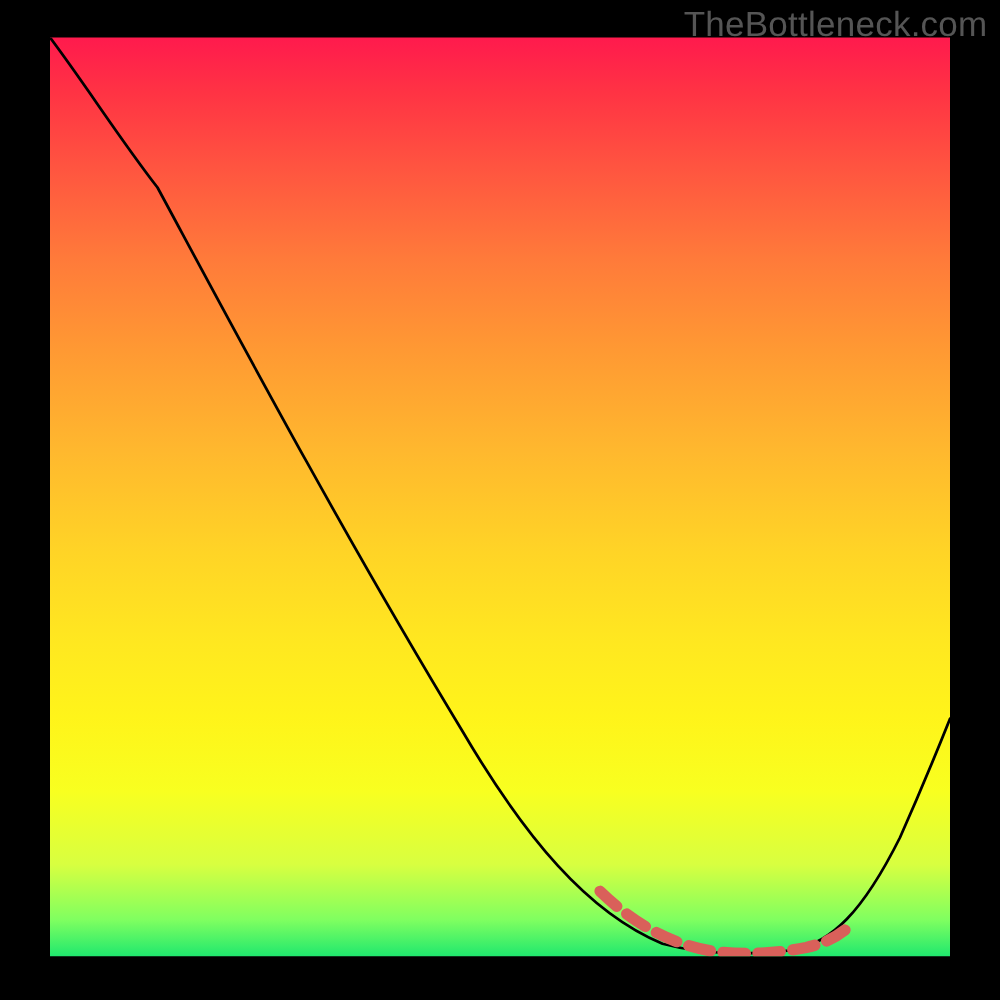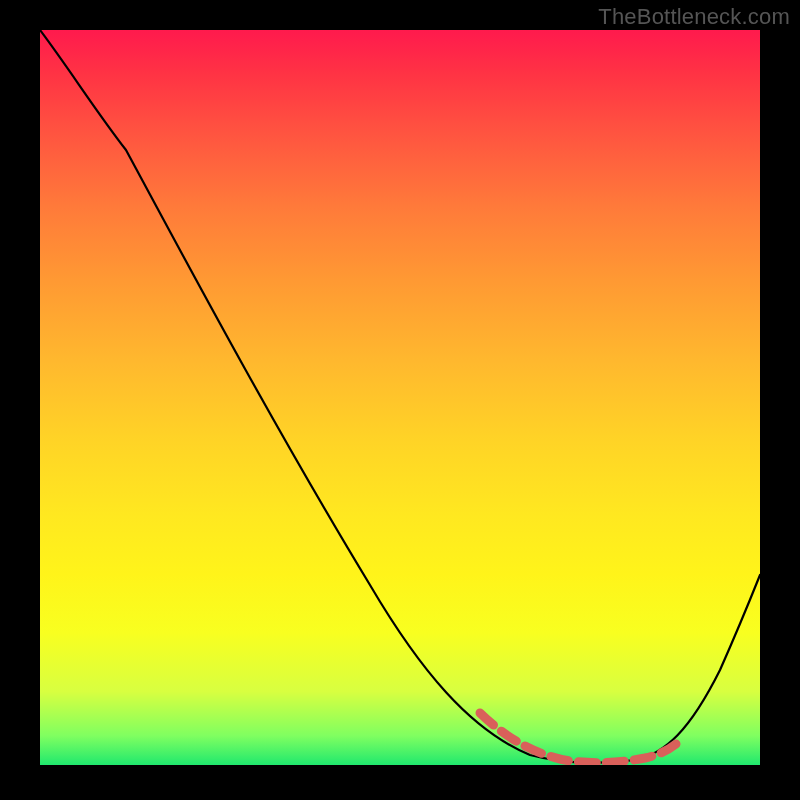--- a/index.html
+++ b/index.html
@@ -9,21 +9,21 @@
     background: #000;
     position: relative;
     overflow: hidden;
     font-family: Arial, sans-serif;
   }
   .watermark {
     position: absolute;
     top: 4px;
     right: 10px;
     color: #555;
-    font-size: 22px;
+    font-size: 28px;
     font-weight: 500;
     z-index: 10;
     letter-spacing: 0.2px;
   }
   .chart-area {
     position: absolute;
     left: 40px;
     top: 30px;
     width: 720px;
     height: 735px;

